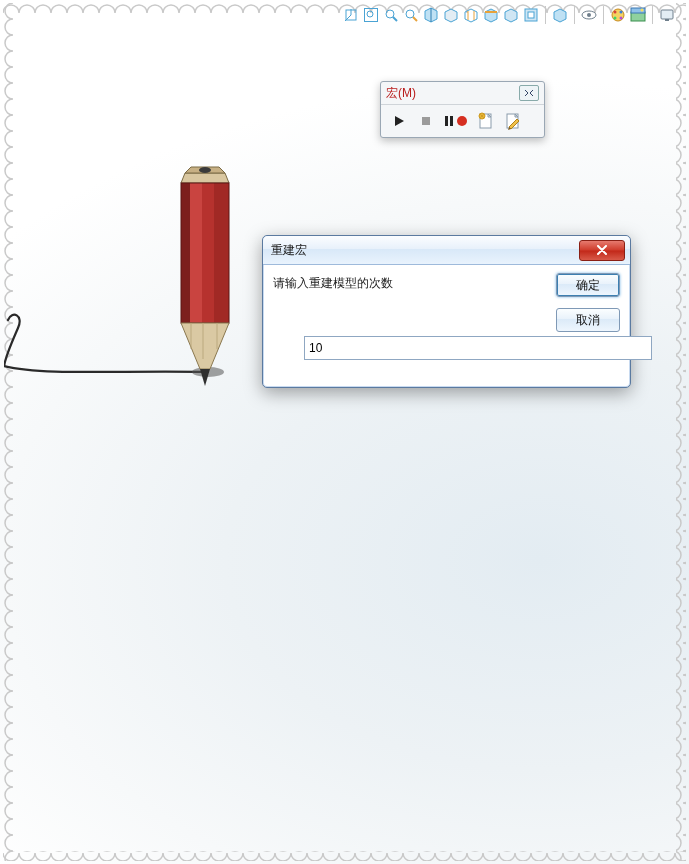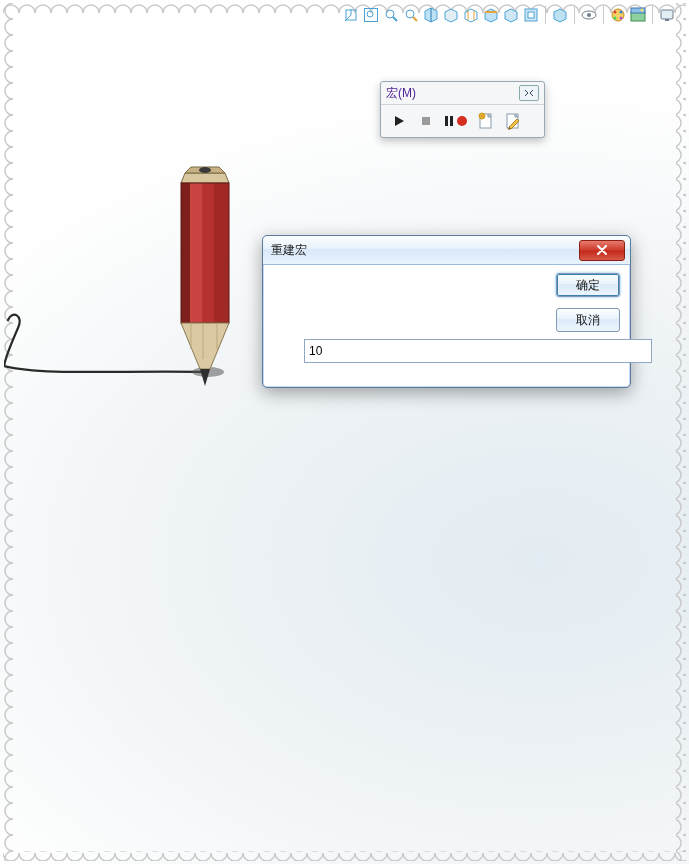--- a/index.html
+++ b/index.html
@@ -12,39 +12,39 @@
   .top-toolbar .sep{width:1px;height:18px;background:#c8c8c8;margin:0 2px;}
   .watermark{position:absolute;left:18px;top:358px;width:170px;height:170px;opacity:.18;}
   .watermark svg{width:100%;height:100%;}
   .scribble{position:absolute;left:4px;top:310px;width:235px;height:80px;}
   .scribble svg{width:100%;height:100%;}
   .pencil{position:absolute;left:173px;top:163px;width:64px;height:225px;}
   .pencil svg{width:100%;height:100%;}
   .macro-toolbar{position:absolute;left:380px;top:81px;width:163px;border:1px solid #9aa7b4;background:#f4f6f8;border-radius:3px;
     box-shadow:0 3px 8px rgba(0,0,0,.25);}
   .macro-tb-head{display:flex;align-items:center;justify-content:space-between;height:22px;padding:0 5px;border-bottom:1px solid #cfd4d9;}
-  .macro-tb-head .ttl{font-size:12px;color:#4c1d95;}
+  .macro-tb-head .ttl{font-size:12px;color:#b91c1c;}
   .macro-tb-head .close{width:18px;height:14px;border:1px solid #8aa;border-radius:2px;display:flex;align-items:center;justify-content:center;color:#346;background:#eef4f7;cursor:pointer;}
   .macro-tb-body{display:flex;align-items:center;gap:7px;padding:6px 8px;}
   .mtb{width:20px;height:20px;display:flex;align-items:center;justify-content:center;border-radius:2px;}
   .dialog{position:absolute;left:262px;top:235px;width:367px;background:#fff;border:1px solid #5b7aa0;border-radius:5px;
     box-shadow:0 5px 18px rgba(0,0,0,.35), inset 0 0 0 1px #c8daf0;}
   .dlg-title{height:28px;display:flex;align-items:center;justify-content:space-between;
     background:linear-gradient(#fbfdff,#e8f1fb 45%,#d8e8f8 46%,#e9f3fd);border-bottom:1px solid #9ebadb;border-radius:5px 5px 0 0;padding:0 0 0 8px;text-align:center;}
   .dlg-title .t{color:#1a1a1a;font-size:12px;}
   .dlg-title .xbtn{width:44px;height:19px;margin-right:5px;border-radius:3px;
     background:linear-gradient(#e67a6f,#cf3b2b 48%,#c22819 52%,#d85948);border:1px solid #8a1f14;display:flex;align-items:center;justify-content:center;cursor:pointer;}
   .dlg-title .xbtn svg{display:block;}
   .dlg-body{padding:10px 10px 12px;min-height:100px;position:relative;}
   .prompt{color:#222;font-size:12px;}
   .btncol{position:absolute;top:8px;right:10px;display:flex;flex-direction:column;gap:11px;}
   .winbtn{width:62px;height:22px;border:1px solid #7f99b6;border-radius:3px;
     background:linear-gradient(#fbfeff,#e9f2fb 45%,#dbeaf8 46%,#eef6fe);font-size:12px;display:flex;align-items:center;justify-content:center;cursor:pointer;color:#111;}
   .winbtn.focus{box-shadow:0 0 0 1px #3c7fb1 inset, 0 0 3px #7ab7e8;}
-  .inwrap{margin-top:64px;padding-left:31px;}
+  .inwrap{margin-top:44px;padding-left:31px;}
   .txt{width:338px;height:20px;border:1px solid #8fa7c2;padding:1px 4px;font-family:inherit;font-size:12px;outline:none;}
 </style>
 </head>
 <body>
 
 <div class="stage">
 
   <div class="stamp-border">
     <svg viewBox="0 0 683 858" preserveAspectRatio="none">
       <defs>
@@ -241,20 +241,21 @@
   <div class="dialog">
     <div class="dlg-title">
       <span class="t">重建宏</span>
       <span class="xbtn">
         <svg width="12" height="10">
             <path d="M2 1 L10 9 M10 1 L2 9" stroke="#fff" stroke-width="2" stroke-linecap="round"></path>
           </svg>
       </span>
     </div>
     <div class="dlg-body">
+      <div class="prompt">请输入重建模型的次数</div>
       <div class="btncol">
         <div class="winbtn focus">确定</div>
         <div class="winbtn">取消</div>
       </div>
       <div class="inwrap">
         <input class="txt" type="text" value="10" style="">
       </div>
     </div>
   </div>
 

